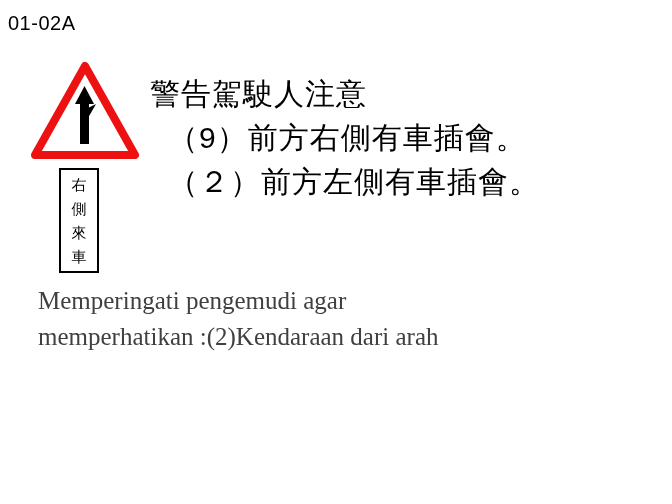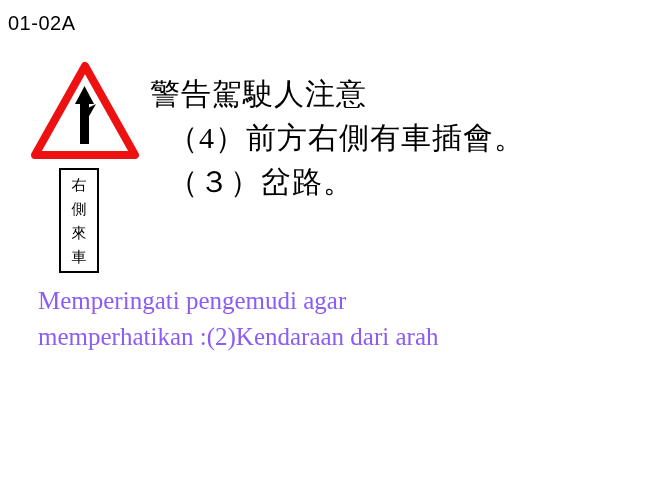--- a/index.html
+++ b/index.html
@@ -67,42 +67,42 @@
     display: block;
   }
   
   .cn-block {
     position: absolute;
     left: 150px;
     top: 72px;
     width: 520px;
   }
   .cn-line {
-    font-family: Liberation Serif, serif;
+    font-family: Liberation Sans, sans-serif;
     font-size: 30px;
     line-height: 44px;
     color: #000000;
     white-space: nowrap;
     letter-spacing: 1px;
   }
   .cn-line.indent {
     padding-left: 18px;
   }
   
   .id-block {
     position: absolute;
     left: 38px;
     top: 283px;
     width: 610px;
   }
   .id-line {
     font-family: "Liberation Serif", serif;
     font-size: 25px;
     line-height: 36px;
-    color: #8b5cf6;
+    color: #404040;
     white-space: nowrap;
   }
 </style>
 </head>
 <body>
 
 <div class="page">
 
   <div class="code-label">01-02A</div>
 
@@ -122,22 +122,22 @@
         <span>右</span>
         <span>側</span>
         <span>來</span>
         <span>車</span>
       </div>
     </div>
   </div>
 
   <div class="cn-block">
     <div class="cn-line">警告駕駛人注意</div>
-    <div class="cn-line indent">（4）前方右側有車插會。</div>
-    <div class="cn-line indent">（３）岔路。</div>
+    <div class="cn-line indent">（9）前方右側有車插會。</div>
+    <div class="cn-line indent">（２）前方左側有車插會。</div>
   </div>
 
   <div class="id-block">
     <div class="id-line">Memperingati pengemudi agar</div>
     <div class="id-line">memperhatikan :(2)Kendaraan dari arah</div>
   </div>
 
 </div>
 
 </body></html>

